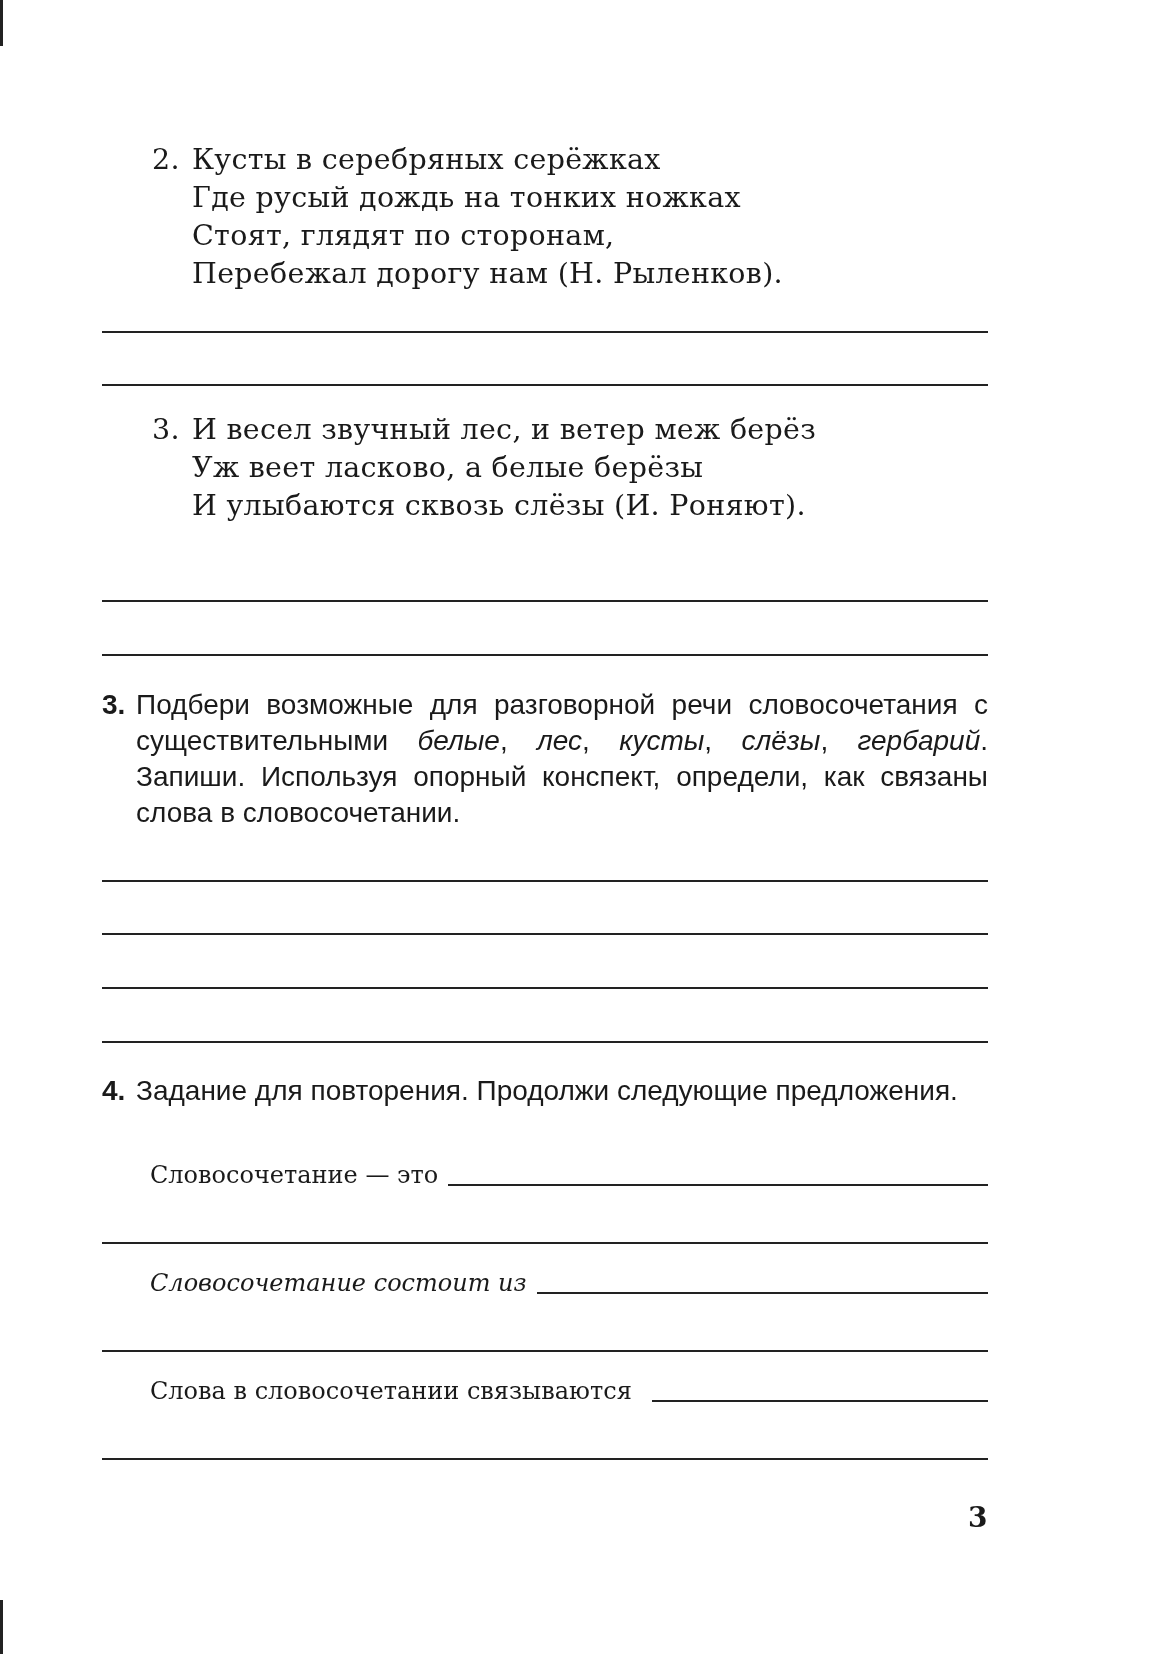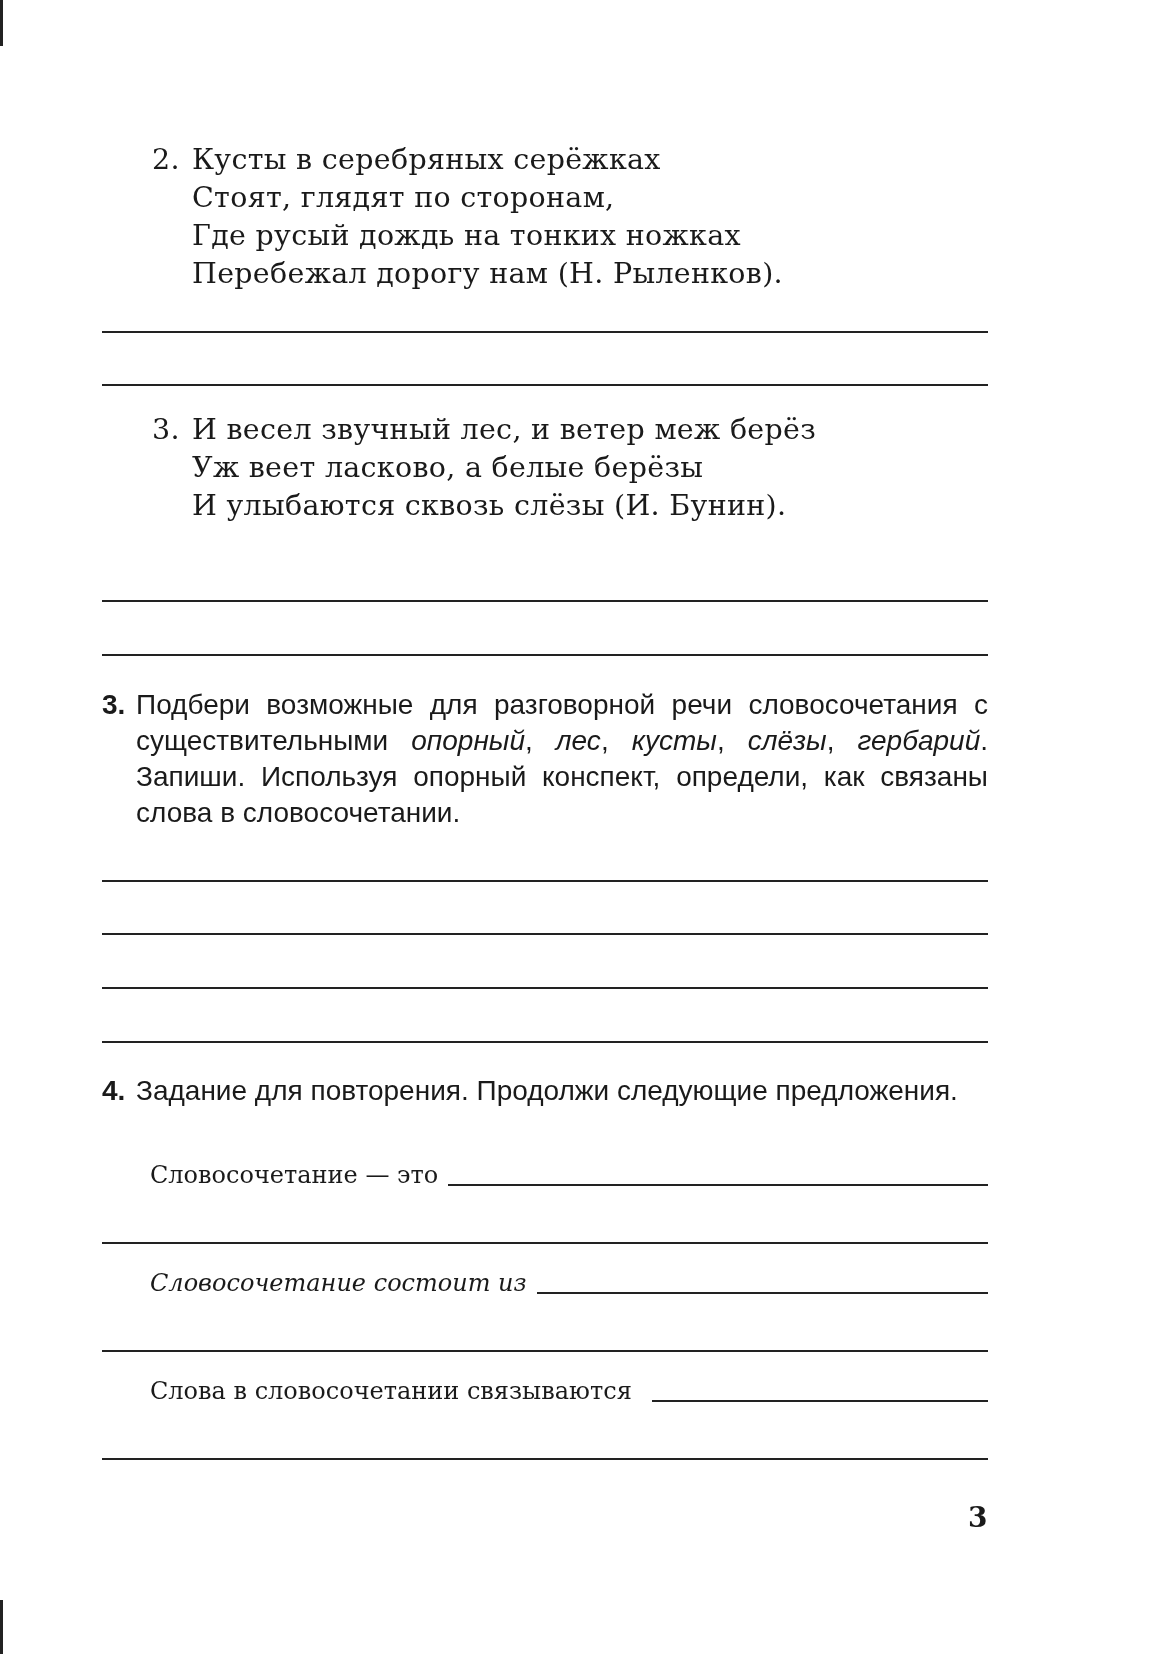--- a/index.html
+++ b/index.html
@@ -36,42 +36,42 @@
 </head>
 <body>
 
 <div class="crop-mark" style="top:0;height:46px;"></div>
 <div class="crop-mark" style="top:1600px;height:54px;"></div>
 
 <div class="poem serif" style="top:141px;">
   <span class="num">2.</span>
   <div class="lines">
     <div class="line">Кусты в серебряных серёжках</div>
+    <div class="line">Где русый дождь на тонких ножках</div>
     <div class="line">Стоят, глядят по сторонам,</div>
-    <div class="line">Где русый дождь на тонких ножках</div>
     <div class="line"><span>Перебежал дорогу нам</span> <span class="author">(Н. Рыленков)</span><span>.</span></div>
   </div>
 </div>
 <div class="rule" style="top:331px;"></div>
 <div class="rule" style="top:384px;"></div>
 
 <div class="poem serif" style="top:411px;">
   <span class="num">3.</span>
   <div class="lines">
     <div class="line">И весел звучный лес, и ветер меж берёз</div>
     <div class="line">Уж веет ласково, а белые берёзы</div>
-    <div class="line"><span>И улыбаются сквозь слёзы</span> <span class="author">(И. Бунин)</span><span>.</span></div>
+    <div class="line"><span>И улыбаются сквозь слёзы</span> <span class="author">(И. Роняют)</span><span>.</span></div>
   </div>
 </div>
 <div class="rule" style="top:600px;"></div>
 <div class="rule" style="top:654px;"></div>
 
 <div class="task sans" style="top:687px;">
   <span class="tnum">3.</span>
-  <div class="tbody"><span>Подбери возможные для разговорной речи словосочетания с существительными </span><i>опорный</i><span>, </span><i>лес</i><span>, </span><i>кусты</i><span>, </span><i>слёзы</i><span>, </span><i>гербарий</i><span>. Запиши. Используя опорный конспект, определи, как связаны слова в словосочетании.</span></div>
+  <div class="tbody"><span>Подбери возможные для разговорной речи словосочетания с существительными </span><i>белые</i><span>, </span><i>лес</i><span>, </span><i>кусты</i><span>, </span><i>слёзы</i><span>, </span><i>гербарий</i><span>. Запиши. Используя опорный конспект, определи, как связаны слова в словосочетании.</span></div>
 </div>
 <div class="rule" style="top:880px;"></div>
 <div class="rule" style="top:933px;"></div>
 <div class="rule" style="top:987px;"></div>
 <div class="rule" style="top:1041px;"></div>
 
 <div class="task sans" style="top:1073px;">
   <span class="tnum">4.</span>
   <div class="tbody">Задание для повторения. Продолжи следующие предложения.</div>
 </div>

